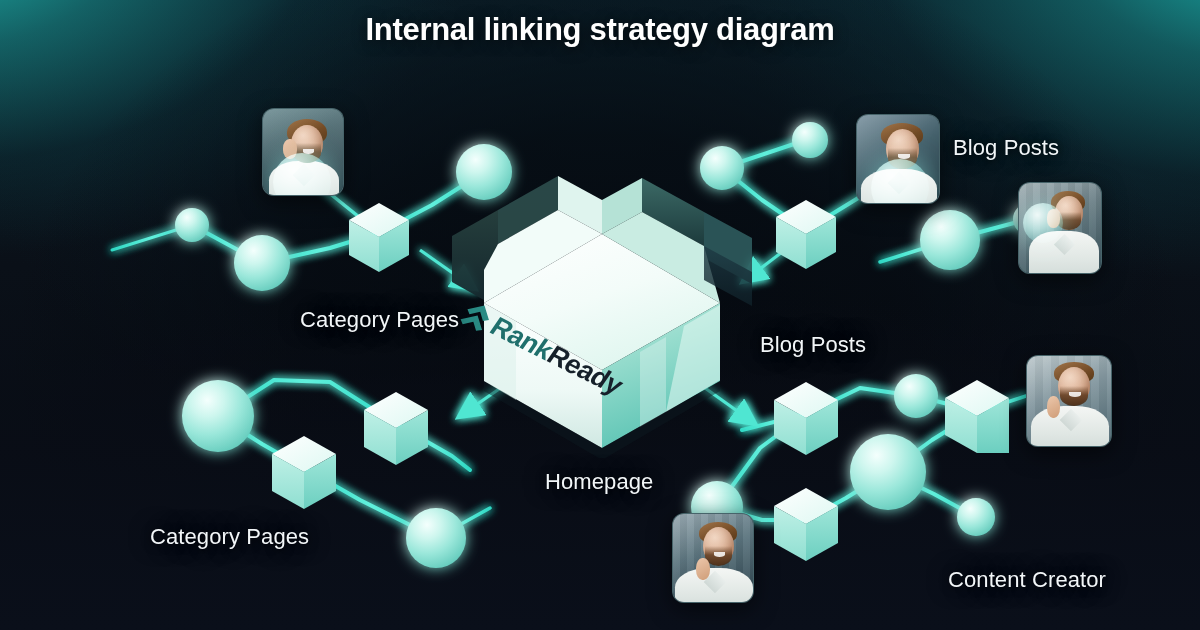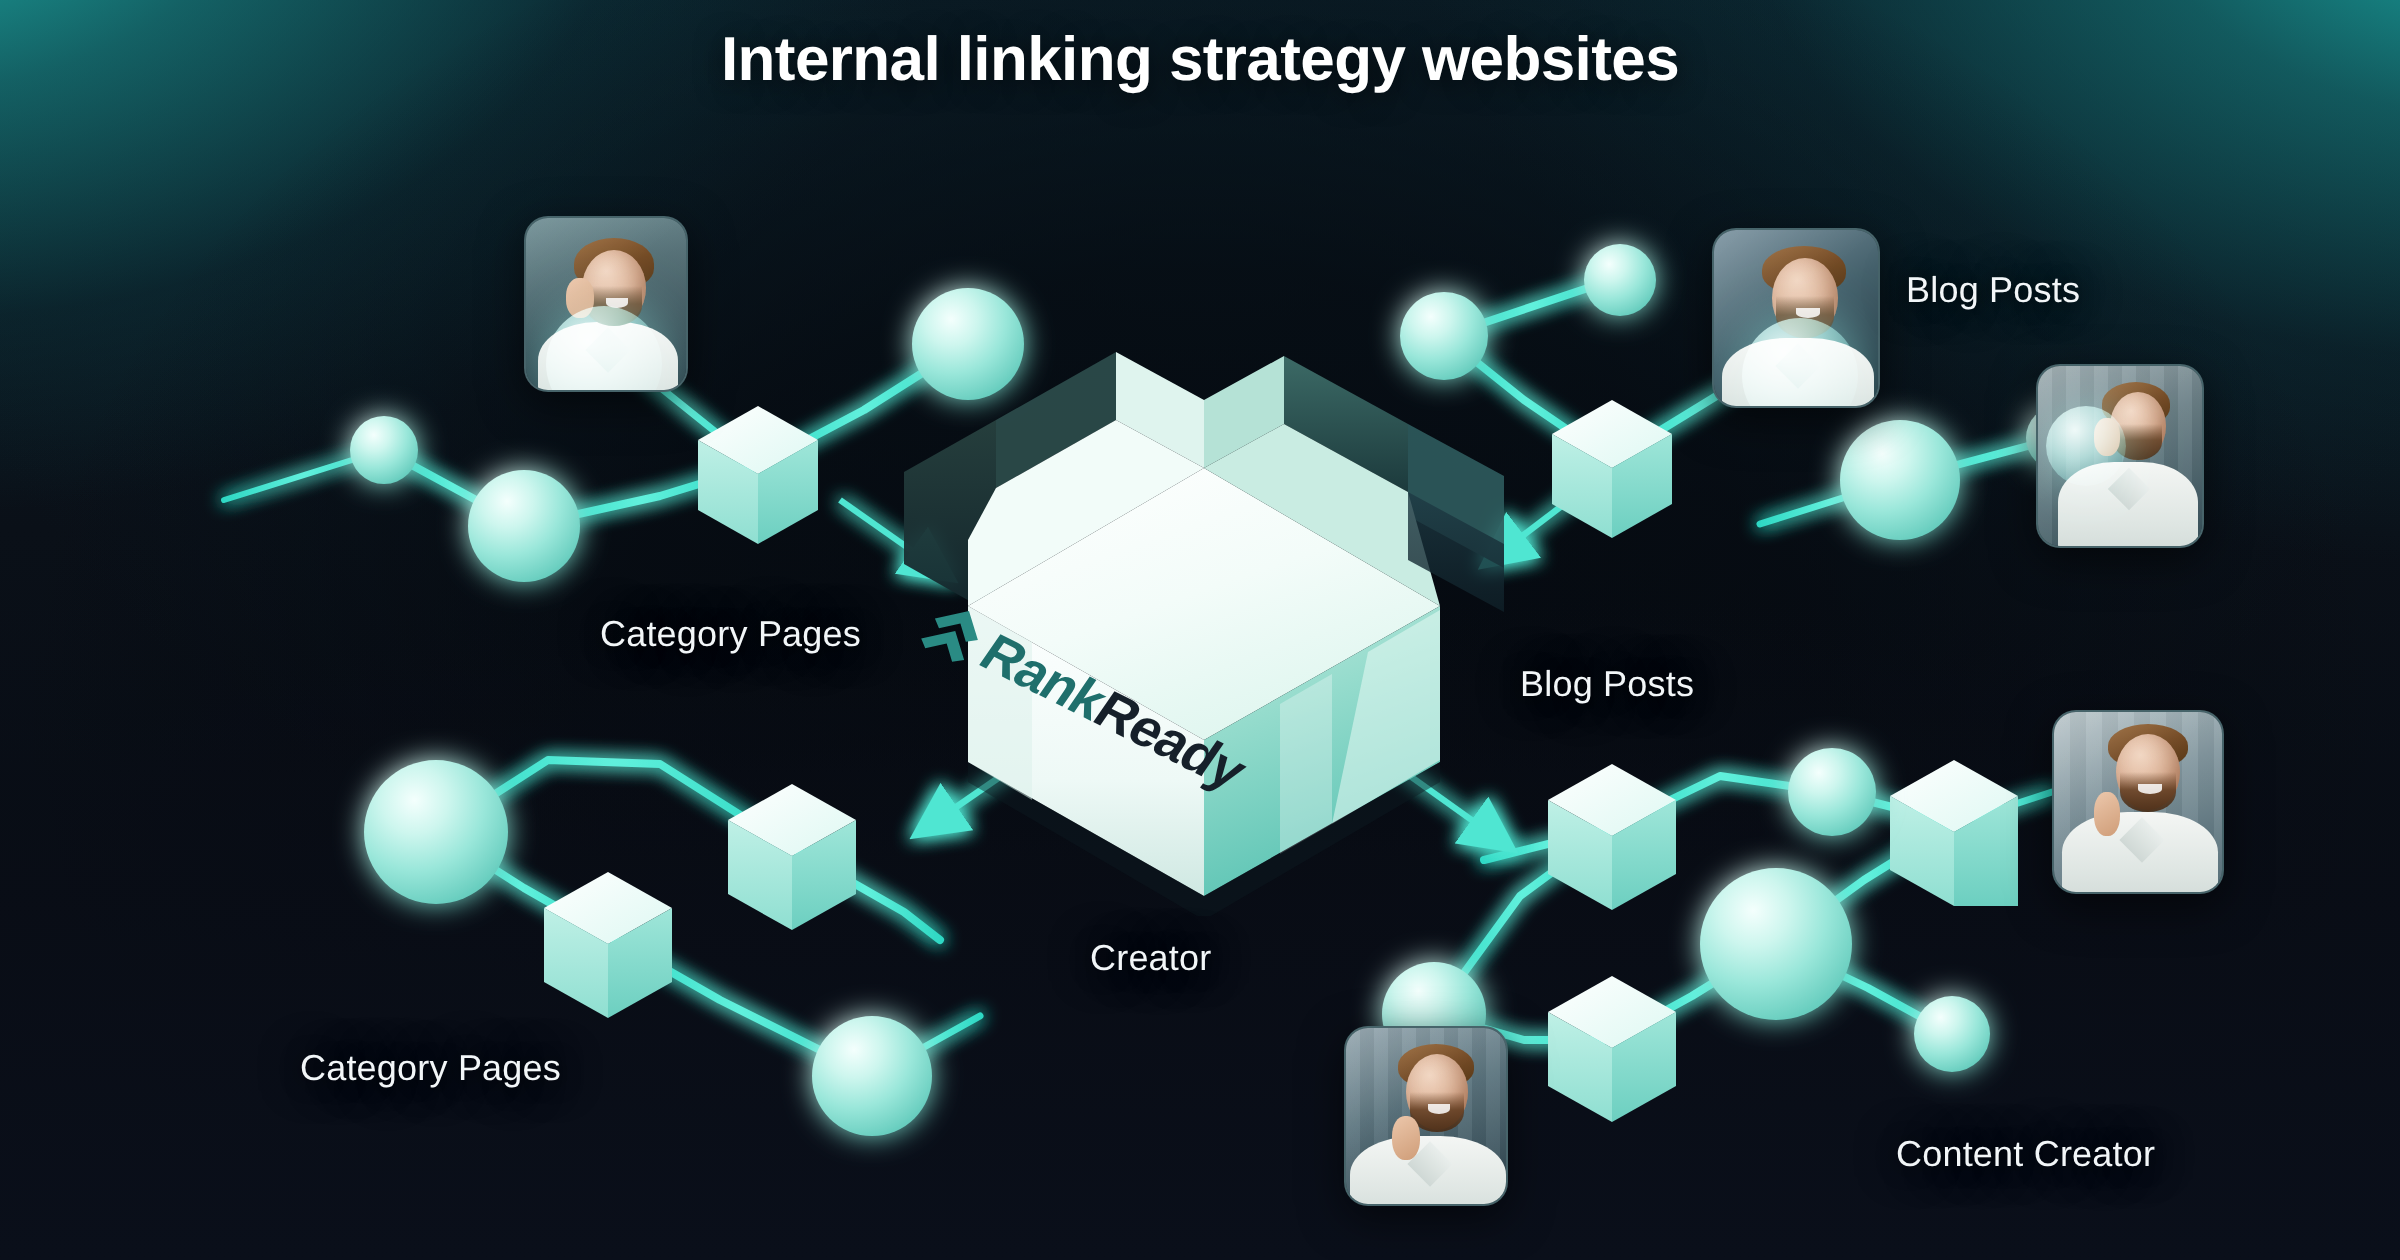--- a/index.html
+++ b/index.html
@@ -39,21 +39,21 @@
     font-size:31px; font-weight:700; line-height:1.17;
     letter-spacing:-.3px;
     text-shadow:0 2px 14px rgba(0,0,0,.65);
     z-index:40;
     pointer-events:none;
   }
   .title span{ display:block; }
   
   .lbl{
     position:absolute; z-index:38;
-    color:#f2f6f8; font-size:18px; font-weight:400;
+    color:#f2f6f8; font-size:22px; font-weight:400;
     letter-spacing:.1px; white-space:nowrap;
     text-shadow:0 1px 10px rgba(0,0,0,.85), 0 0 22px rgba(0,0,0,.6);
   }
   
   svg.graph{ position:absolute; inset:0; width:1200px; height:630px; z-index:15; }
   
   .avatar{
     position:absolute; z-index:30;
     border-radius:12px;
     overflow:hidden;
@@ -423,23 +423,23 @@
       <div class="av-hair" style="left:26px;top:8px;width:38px;height:22px;"></div>
       <div class="av-head" style="left:30px;top:13px;width:31px;height:38px;"></div>
       <div class="av-beard" style="left:32px;top:32px;width:27px;height:20px;"></div>
       <div class="av-smile" style="left:41px;top:38px;width:11px;height:5px;"></div>
       <div class="av-hand" style="left:23px;top:44px;width:14px;height:22px;"></div>
       <div class="av-sheen"></div>
     </div>
   </div>
 
   <div class="title">
-    <span>Internal linking strategy websites</span>
+    <span>Internal linking strategy diagram</span>
   </div>
 
   <div class="lbl" style="left:300px;top:307px;">Category Pages</div>
   <div class="lbl" style="left:953px;top:135px;">Blog Posts</div>
   <div class="lbl" style="left:760px;top:332px;">Blog Posts</div>
-  <div class="lbl" style="left:545px;top:469px;">Creator</div>
+  <div class="lbl" style="left:545px;top:469px;">Homepage</div>
   <div class="lbl" style="left:150px;top:524px;">Category Pages</div>
   <div class="lbl" style="left:948px;top:567px;">Content Creator</div>
 
 </div>
 
 </body></html>

